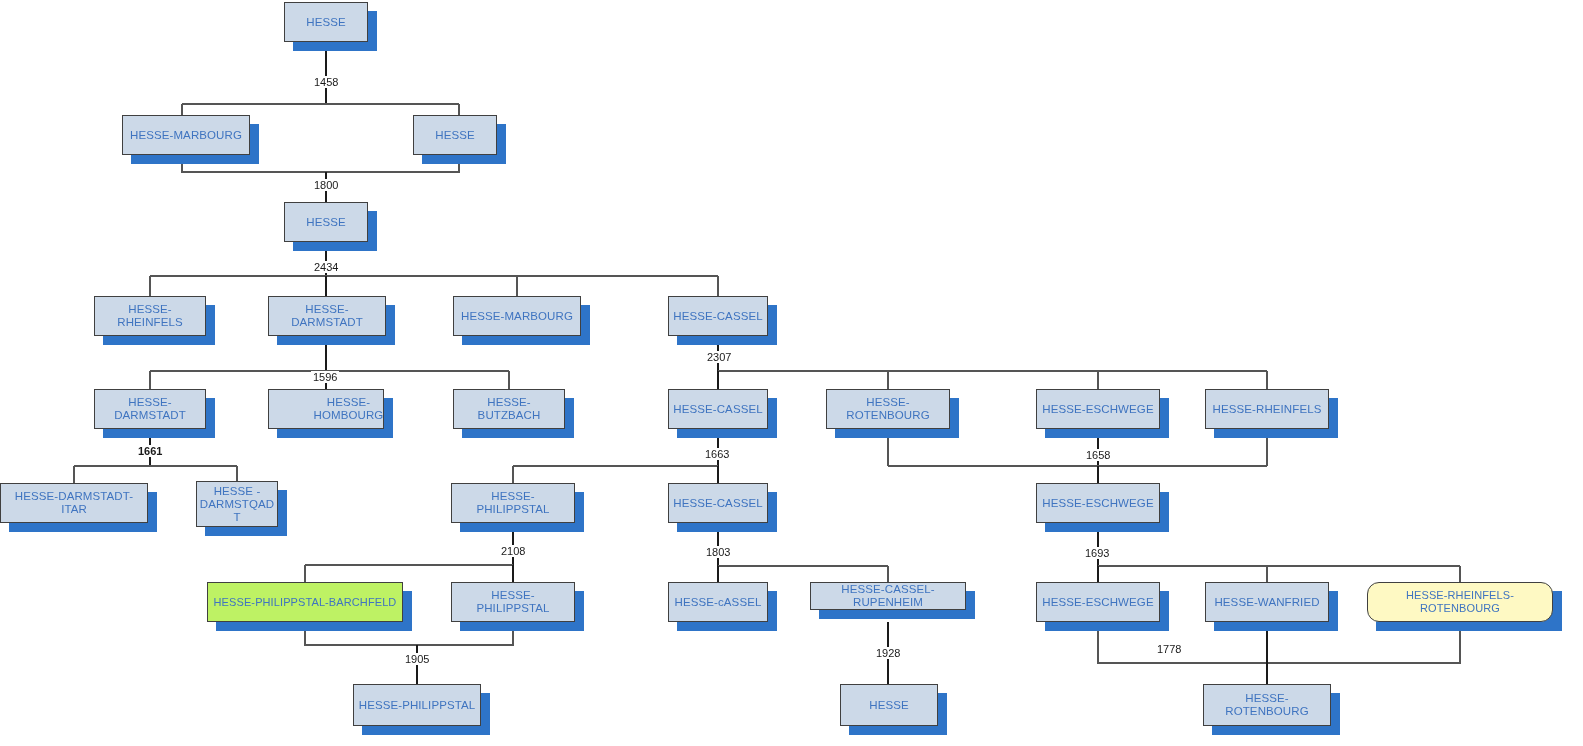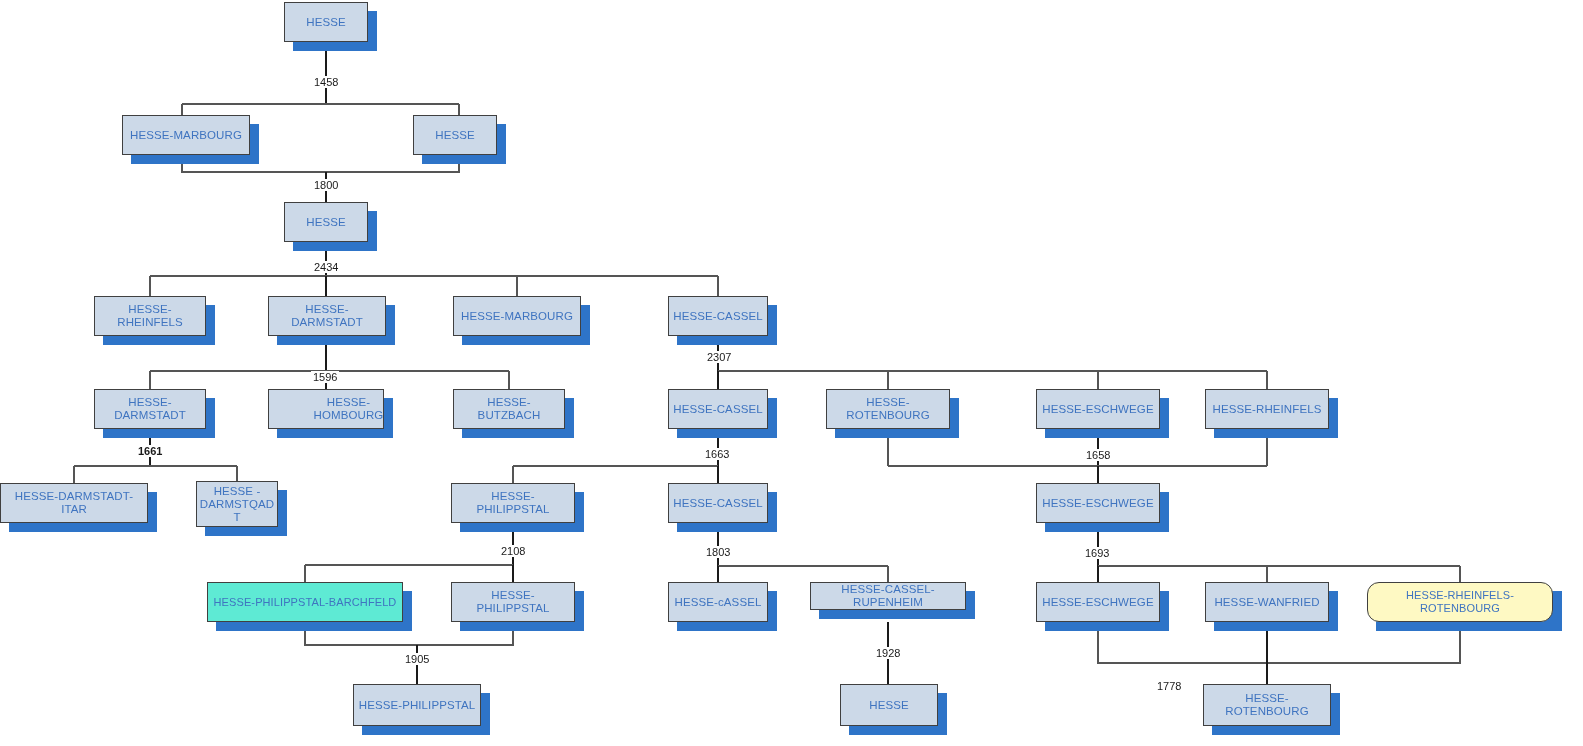--- a/index.html
+++ b/index.html
@@ -223,21 +223,21 @@
         </div>
       </div>
       <div class="node" style="left: 1036px; top: 483px; width: 124px; height: 40px;">
         <div class="shadow" style="background: rgb(46, 116, 200);"></div>
         <div class="boxface" style="background: rgb(204, 217, 232); border-color: rgb(64, 64, 64);">
           <span class="lbl" style="color: rgb(63, 116, 192);">HESSE-ESCHWEGE</span>
         </div>
       </div>
       <div class="node" style="left: 207px; top: 582px; width: 196px; height: 40px;">
         <div class="shadow" style="background: rgb(46, 116, 200);"></div>
-        <div class="boxface" style="background: #5eead4; border-color: rgb(64, 64, 64);">
+        <div class="boxface" style="background: #bef264; border-color: rgb(64, 64, 64);">
           <span class="lbl tiny" style="color: rgb(63, 116, 192);">HESSE-PHILIPPSTAL-BARCHFELD</span>
         </div>
       </div>
       <div class="node" style="left: 451px; top: 582px; width: 124px; height: 40px;">
         <div class="shadow" style="background: rgb(46, 116, 200);"></div>
         <div class="boxface" style="background: rgb(204, 217, 232); border-color: rgb(64, 64, 64);">
           <span class="lbl" style="color: rgb(63, 116, 192);">HESSE-PHILIPPSTAL</span>
         </div>
       </div>
       <div class="node" style="left: 668px; top: 582px; width: 100px; height: 40px;">
@@ -297,16 +297,16 @@
       <div class="ylabel" style="left: 311px; top: 371px; color: rgb(26, 26, 26);">1596</div>
       <div class="ylabel" style="left: 705px; top: 351px; color: rgb(26, 26, 26);">2307</div>
       <div class="ylabel" style="left: 136px; top: 445px; color: rgb(26, 26, 26); font-weight: bold;">1661</div>
       <div class="ylabel" style="left: 703px; top: 448px; color: rgb(26, 26, 26);">1663</div>
       <div class="ylabel" style="left: 1084px; top: 449px; color: rgb(26, 26, 26);">1658</div>
       <div class="ylabel" style="left: 499px; top: 545px; color: rgb(26, 26, 26);">2108</div>
       <div class="ylabel" style="left: 704px; top: 546px; color: rgb(26, 26, 26);">1803</div>
       <div class="ylabel" style="left: 1083px; top: 547px; color: rgb(26, 26, 26);">1693</div>
       <div class="ylabel" style="left: 403px; top: 653px; color: rgb(26, 26, 26);">1905</div>
       <div class="ylabel" style="left: 874px; top: 647px; color: rgb(26, 26, 26);">1928</div>
-      <div class="ylabel" style="left: 1155px; top: 680px; color: rgb(26, 26, 26);">1778</div>
+      <div class="ylabel" style="left: 1155px; top: 643px; color: rgb(26, 26, 26);">1778</div>
     </div>
 
 </div>
 
 </body></html>

